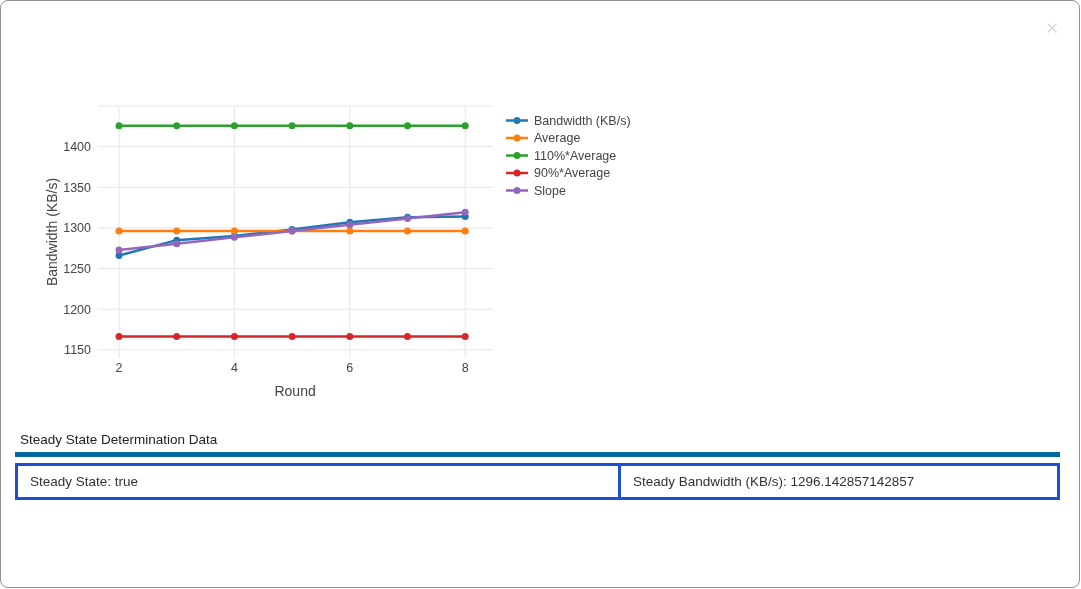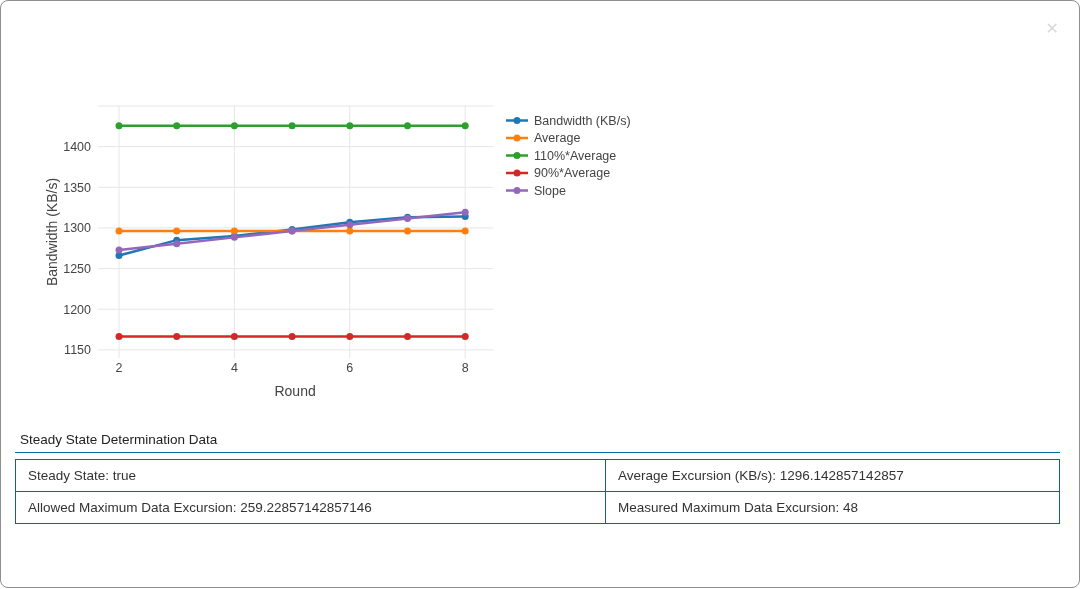--- a/index.html
+++ b/index.html
@@ -8,23 +8,23 @@
          border:1px solid #8f8f8f;border-radius:8px;overflow:hidden;}
   .close{position:absolute;top:20px;right:20px;font-size:16px;font-weight:bold;color:#d9d9d9;
          cursor:pointer;line-height:1;font-family:"DejaVu Sans",sans-serif;}
   #chart{position:absolute;left:0;top:95px;width:660px;height:310px;}
   #chart svg{display:block;}
   #chart text{font-family:"Liberation Sans",sans-serif;fill:#444;}
   .tick-label{font-size:12.5px;}
   .axis-title{font-size:14px;}
   .legend-label{font-size:12.5px;}
   .section{position:absolute;left:14px;top:431px;width:1045px;}
-  .section-title{font-size:13.5px;color:#222;padding:0 0 5px 5px;border-bottom:1px solid #0369a1;}
+  .section-title{font-size:13.5px;color:#222;padding:0 0 5px 5px;border-bottom:5px solid #0369a1;}
   .section table{width:100%;border-collapse:collapse;margin-top:6px;table-layout:fixed;}
-  .section td{border:1px solid #1d4ed8;font-size:13.5px;color:#333;padding:8px 8px 8px 12px;
+  .section td{border:3px solid #1d4ed8;font-size:13.5px;color:#333;padding:8px 20px 8px 12px;
               height:15px;vertical-align:middle;background:#fff;}
   .section td.col-left{width:54.5%;}
 </style>
 </head>
 <body>
 
 <div class="modal">
   <span class="close">✕</span>
 
   <div id="chart">
@@ -129,22 +129,18 @@
         </g>
       </svg>
     </div>
 
   <div class="section">
     <div class="section-title">Steady State Determination Data</div>
     <table>
       <tbody id="ss-table-body">
           <tr>
             <td class="col-left">Steady State: true</td>
-            <td class="col-right">Average Excursion (KB/s): 1296.142857142857</td>
-          </tr>
-          <tr>
-            <td class="col-left">Allowed Maximum Data Excursion: 259.22857142857146</td>
-            <td class="col-right">Measured Maximum Data Excursion: 48</td>
+            <td class="col-right">Steady Bandwidth (KB/s): 1296.142857142857</td>
           </tr>
         </tbody>
     </table>
   </div>
 </div>
 
 </body></html>

